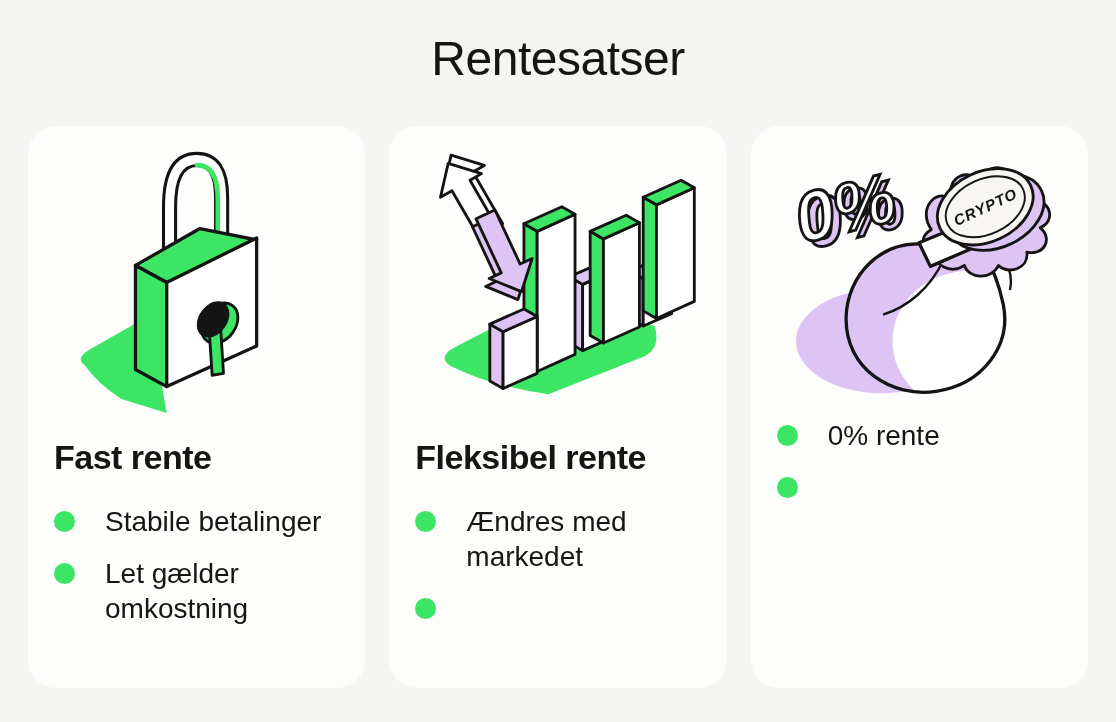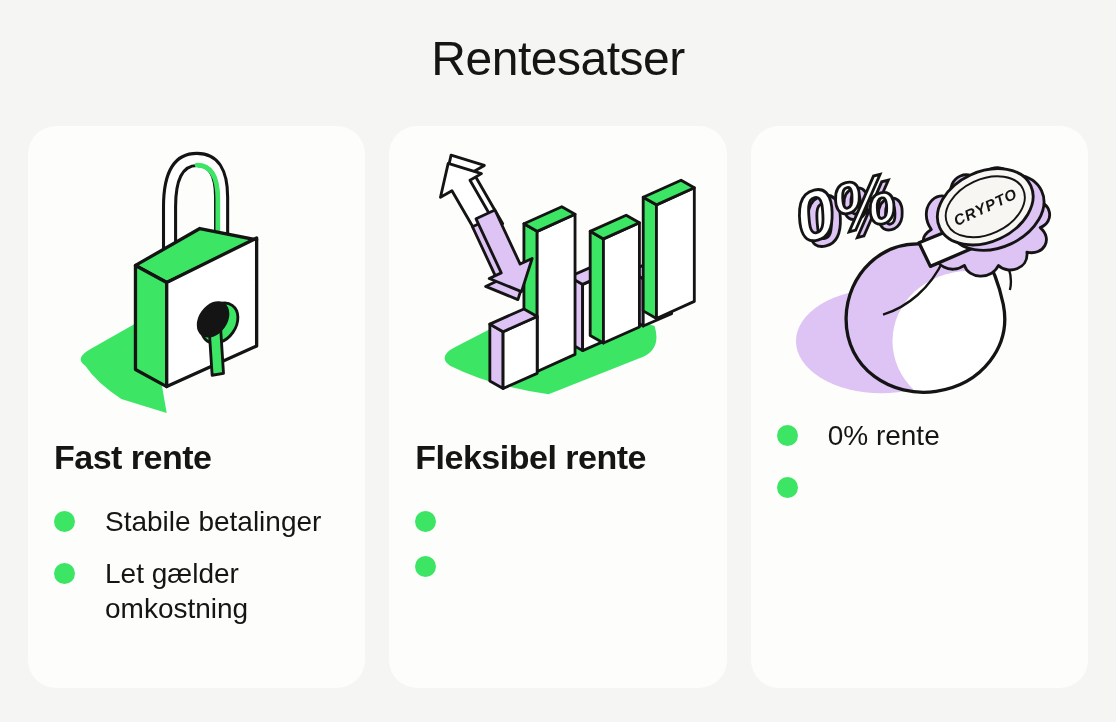--- a/index.html
+++ b/index.html
@@ -140,20 +140,21 @@
           <g transform="translate(92,128) rotate(155)" stroke="#141414" stroke-width="3" stroke-linejoin="round">
             <polygon points="0,-46 25,-19 11,-19 11,44 -11,44 -11,-19 -25,-19" transform="translate(7,-6)" fill="#DEC4F5"></polygon>
             <polygon points="0,-46 25,-19 11,-19 11,44 -11,44 -11,-19 -25,-19" fill="#DEC4F5"></polygon>
           </g>
         </svg>
       </div>
       <h2 class="card-title">Fleksibel rente</h2>
       <ul class="bullets">
         <li>
           <span class="dot"></span>
+          <span class="bullet-text">Ændres med markedet</span>
         </li>
         <li>
           <span class="dot"></span>
         </li>
       </ul>
     </section>
 
     <section class="card card-nulrente">
       <div class="illo">
         <svg viewBox="0 0 300 300" width="294" height="284">

